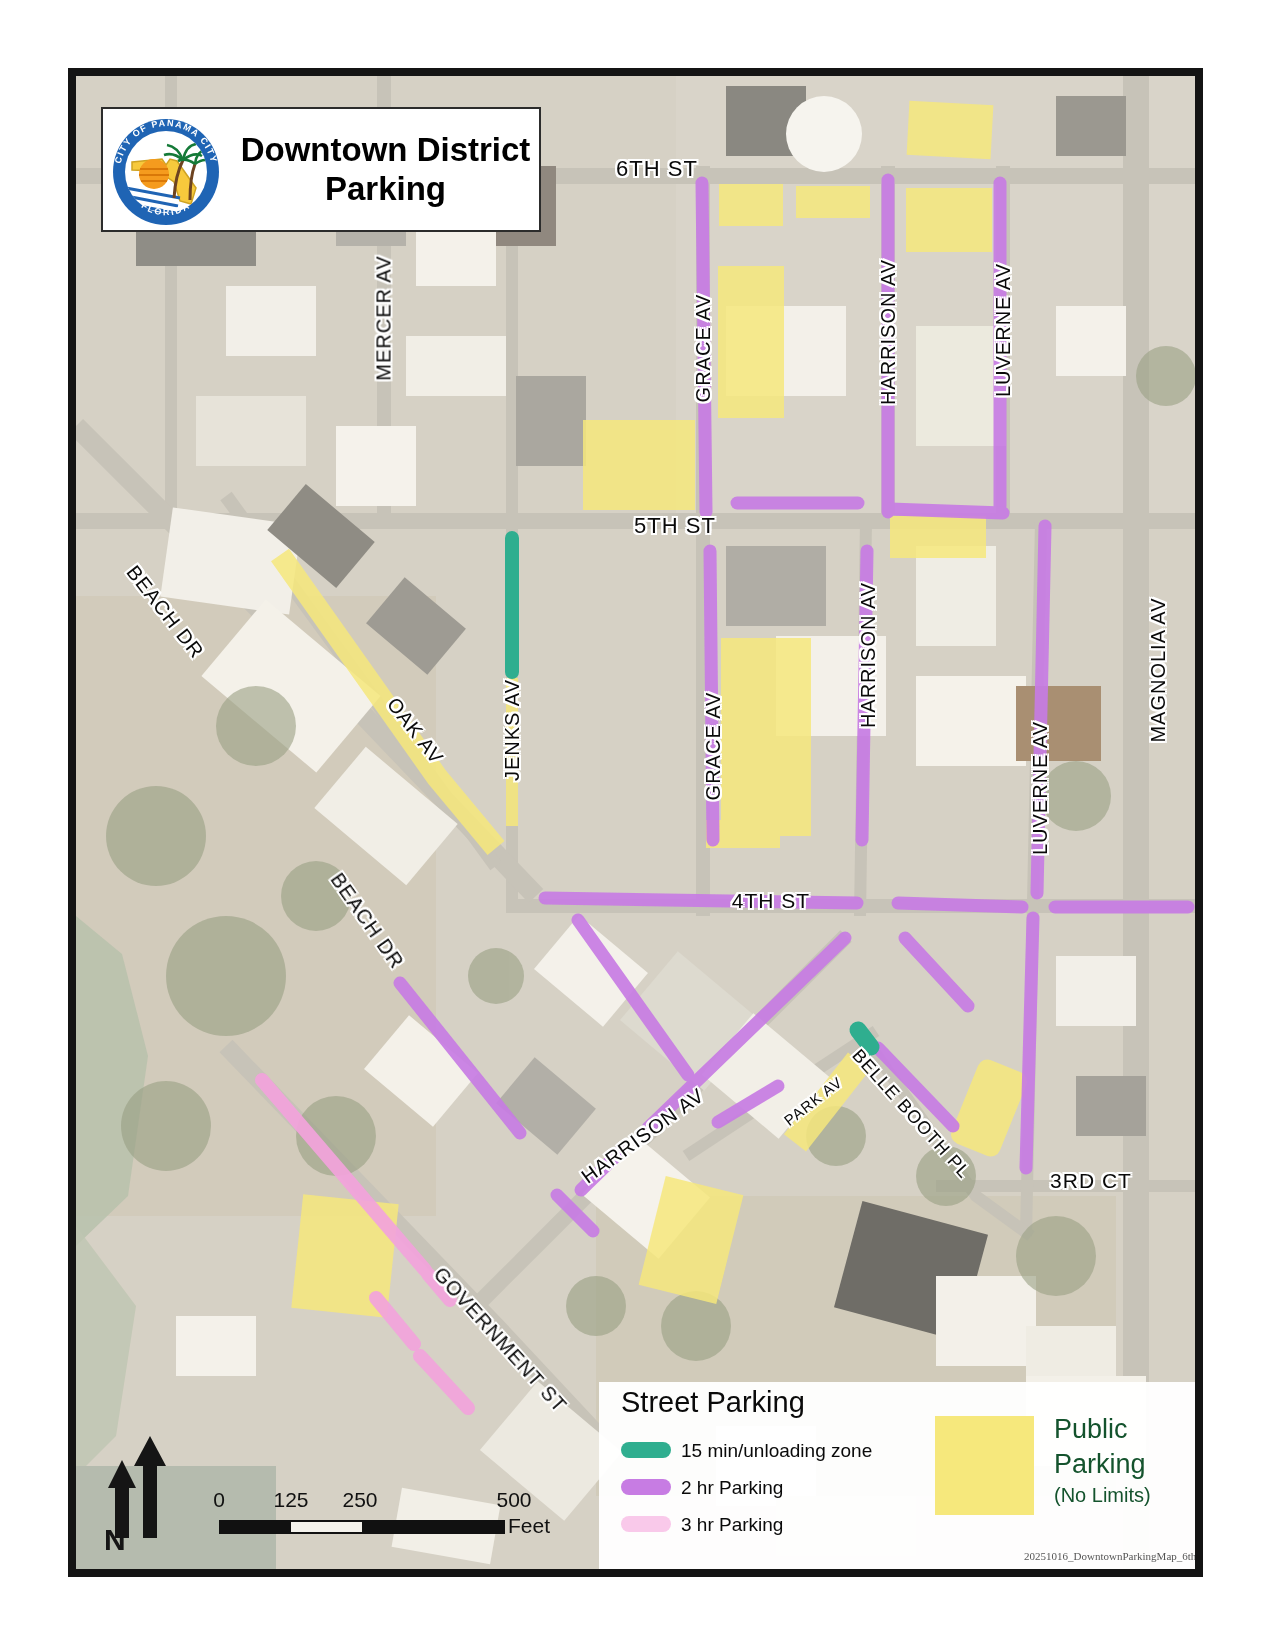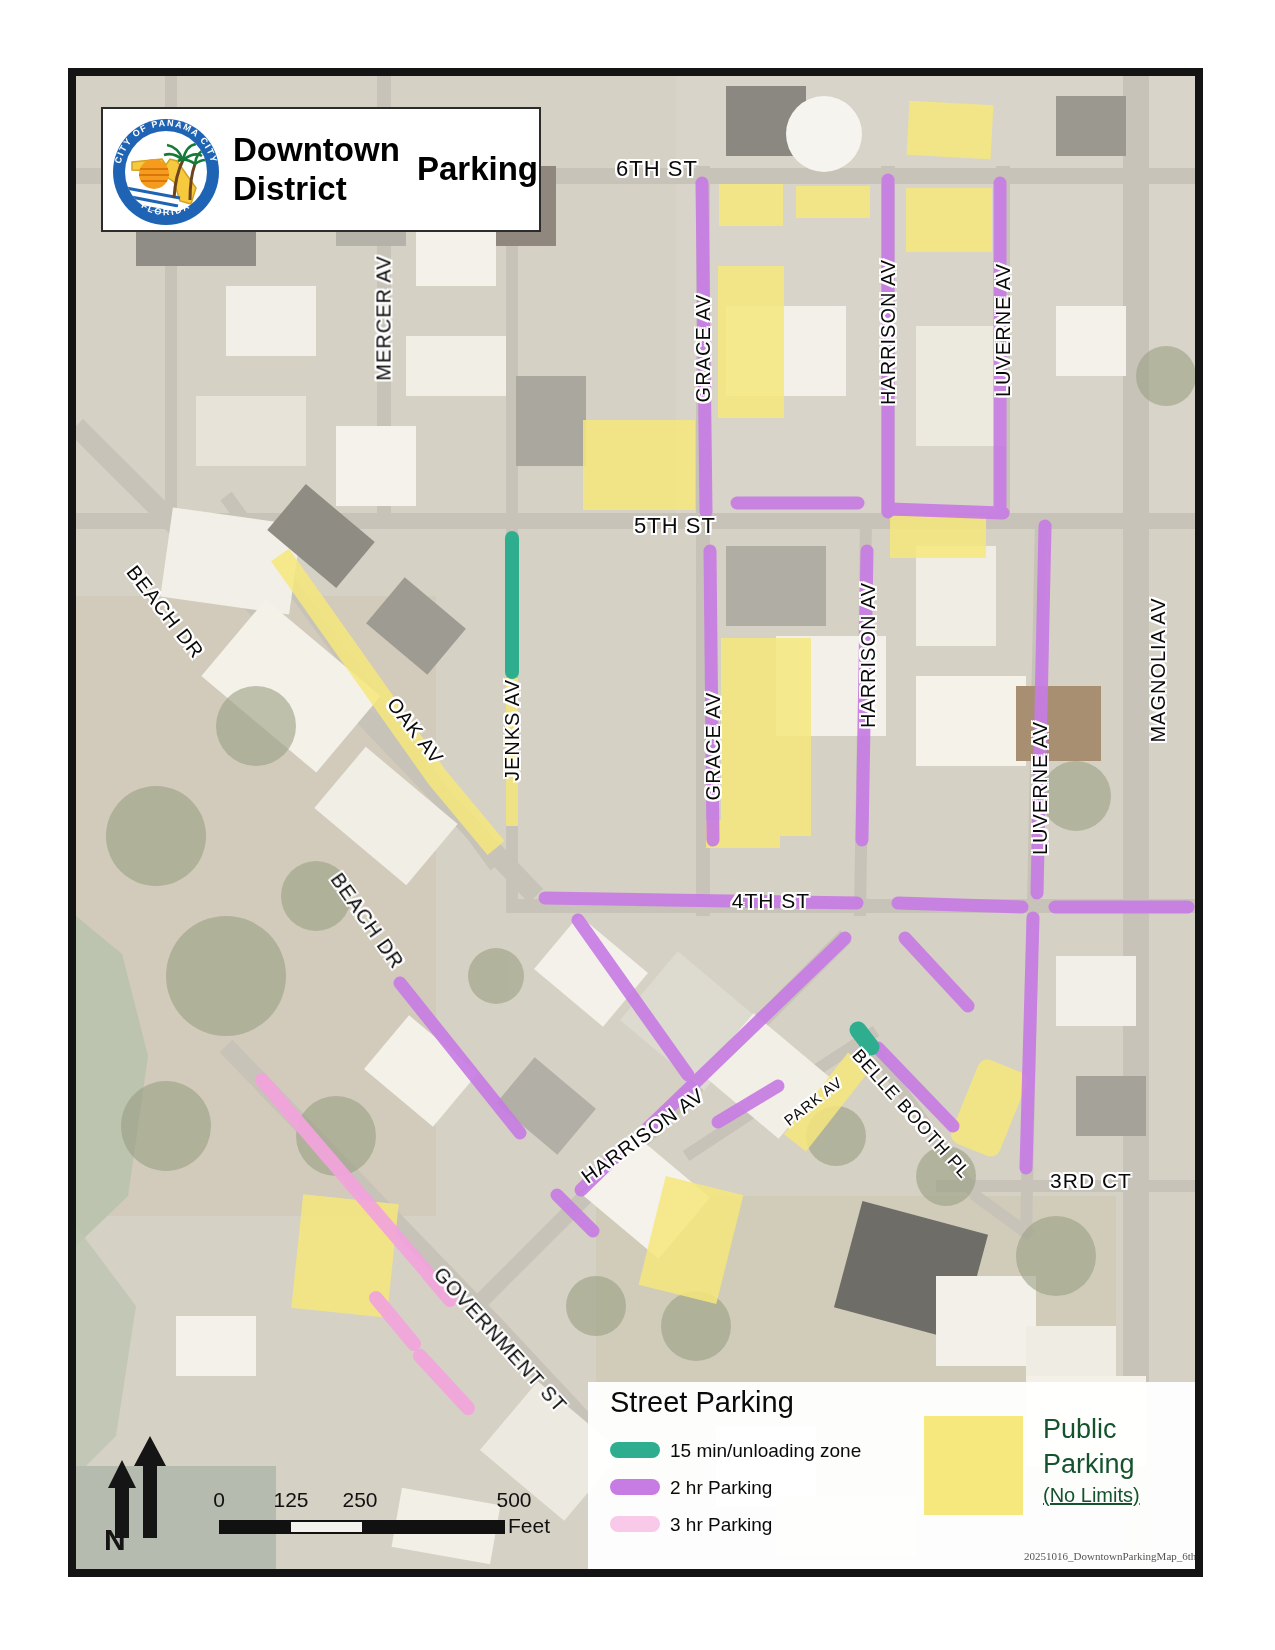--- a/index.html
+++ b/index.html
@@ -16,36 +16,36 @@
   .slabel{position:absolute;color:#0a0a0a;white-space:nowrap;letter-spacing:1px;
           font-size:20px;font-weight:400;
           text-shadow:-2px -2px 0 #fff,2px -2px 0 #fff,-2px 2px 0 #fff,2px 2px 0 #fff,
                       0 -2px 0 #fff,0 2px 0 #fff,-2px 0 0 #fff,2px 0 0 #fff;}
   .sm{font-size:15px;}
   .md{font-size:18px;}
   
   .title-box{position:absolute;left:25px;top:31px;width:440px;height:125px;background:#ffffff;
              border:2px solid #2c2c2c;box-sizing:border-box;}
   .title-text{position:absolute;left:130px;top:0;width:305px;height:100%;display:flex;
-              flex-direction:row;justify-content:center;align-items:center;}
+              flex-direction:column;justify-content:center;align-items:center;}
   .title-line{font-size:33px;font-weight:bold;color:#000;line-height:1.18;}
   
-  .legend-box{position:absolute;left:512px;top:1306px;width:607px;height:194px;
+  .legend-box{position:absolute;left:523px;top:1306px;width:607px;height:194px;
               background:rgba(255,255,255,0.96);}
   .legend-title{position:absolute;left:22px;top:4px;font-size:29px;color:#0a0a0a;}
   .legend-row{position:absolute;left:22px;height:18px;}
   .swatch{position:absolute;left:0;top:0;width:50px;height:16px;border-radius:8px;}
   .sw-green{background:var(--green);}
   .sw-purple{background:var(--purple);}
   .sw-pink{background:var(--pinklt);}
   .legend-label{position:absolute;left:60px;top:-2px;font-size:19px;color:#0a0a0a;white-space:nowrap;}
   .pub-square{position:absolute;left:336px;top:34px;width:99px;height:99px;background:var(--yellow);}
   .pub-text{position:absolute;left:455px;top:30px;color:#14532d;line-height:1.3;}
   .pub-l1,.pub-l2{font-size:27px;}
-  .pub-l3{font-size:20px;text-decoration:underline;}
+  .pub-l3{font-size:20px;}
   
   .scalebar{position:absolute;left:0px;top:1412px;width:520px;height:60px;}
   .tick{position:absolute;top:0;font-size:21px;color:#111;transform:translateX(-50%);}
   .bar{position:absolute;left:143px;top:32px;width:282px;height:10px;border:2px solid #111;
        background:#111;box-sizing:content-box;}
   .bar-white{position:absolute;left:70px;top:0;width:71px;height:10px;background:#f4f2ec;}
   .feet{position:absolute;left:432px;top:26px;font-size:21px;color:#111;}
   .north{position:absolute;left:14px;top:1356px;}
   .watermark{position:absolute;left:948px;top:1474px;font-family:"Liberation Serif",serif;
              font-size:11px;color:#2a2a2a;opacity:.8;white-space:nowrap;}

